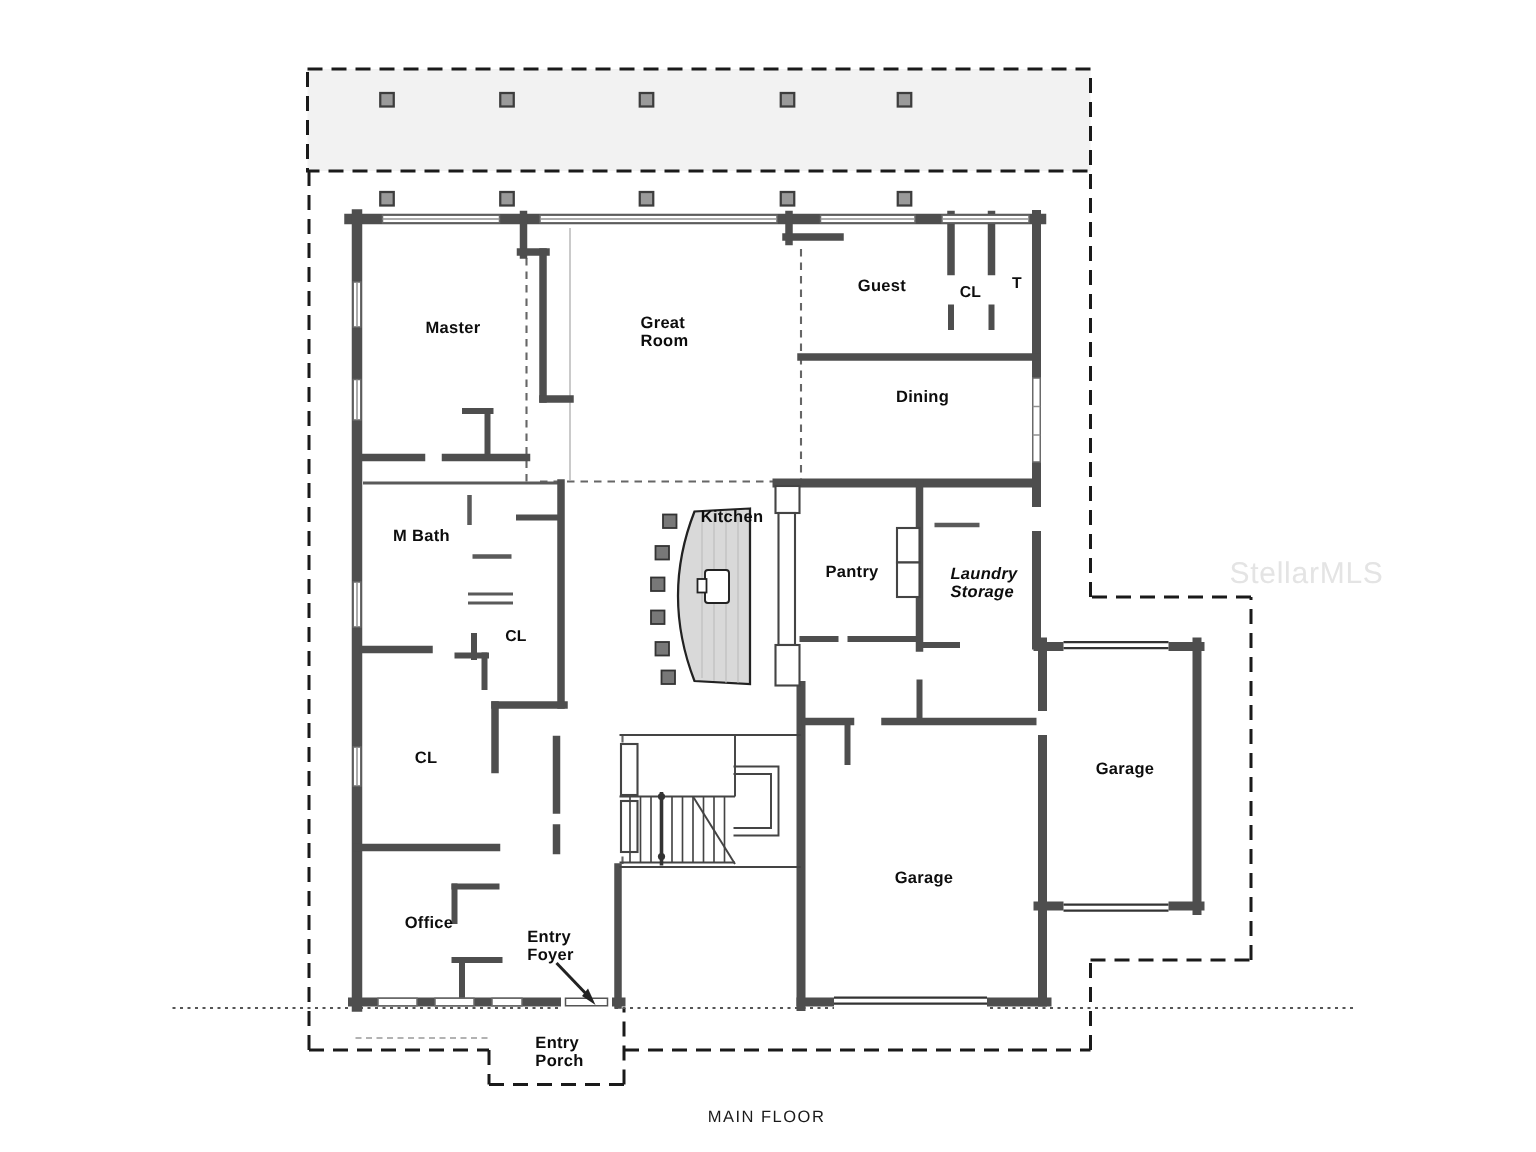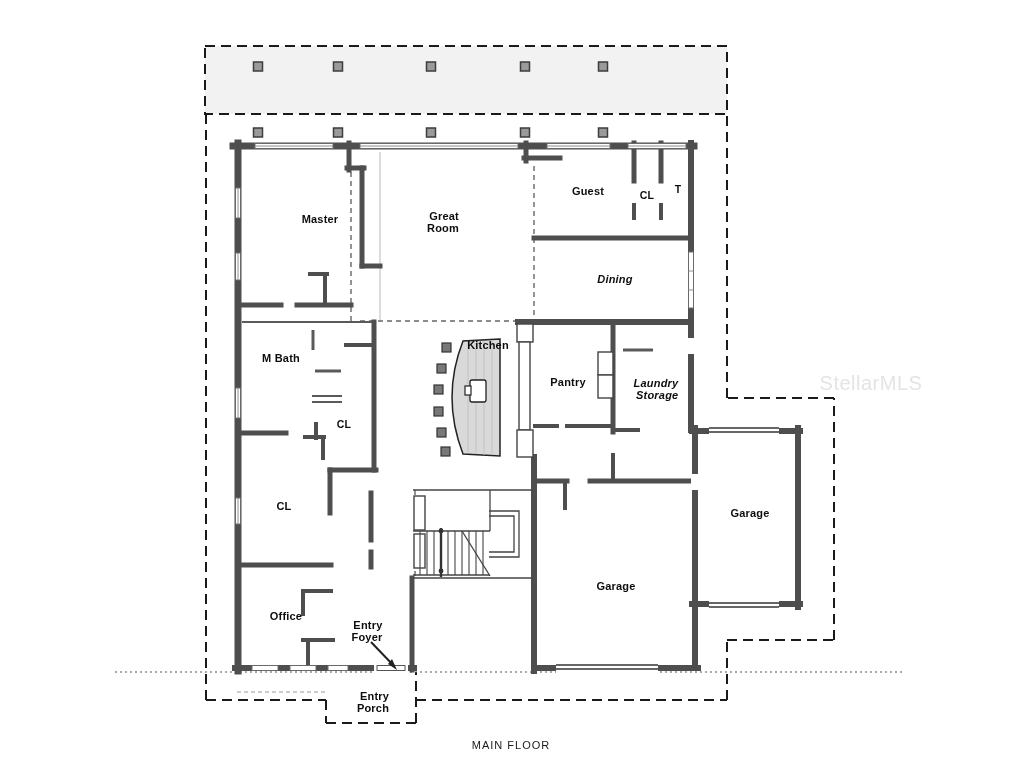--- a/index.html
+++ b/index.html
@@ -20,21 +20,21 @@
   .dot{stroke:#555;stroke-width:1.2;stroke-dasharray:2 3;}
   .idash{stroke:#666;stroke-width:1.4;stroke-dasharray:5 4;}
   .ovh{stroke:#b9b9b9;stroke-width:1;}
   .win{fill:#ffffff;stroke:#6a6a6a;stroke-width:1;}
   .winline{stroke:#909090;stroke-width:1;}
   .fixt{fill:#ffffff;stroke:#444;stroke-width:1.4;}
   .gdoor{stroke:#333;stroke-width:1.5;}
   .mask{fill:#ffffff;}
   
   .label{position:absolute;transform:translate(-50%,-50%);font-weight:bold;font-size:11px;
-         color:#0d0d0d;white-space:pre-line;text-align:right;line-height:1.1;letter-spacing:.2px;}
+         color:#0d0d0d;white-space:pre-line;text-align:left;line-height:1.1;letter-spacing:.2px;}
   .label.small{font-size:10.5px;}
   .title{position:absolute;transform:translate(-50%,-50%);font-size:11px;font-weight:500;
          letter-spacing:1px;color:#1a1a1a;}
   .watermark{position:absolute;transform:translate(-50%,-50%);font-size:20px;font-weight:400;
          letter-spacing:.5px;color:var(--watermark-color,#e4e4e4);margin-left:15px;}
 </style>
 </head>
 <body>
 
 <div class="screen">
@@ -249,27 +249,27 @@
     <path d="M489,516 H514 V552 H489" class="thin"></path>
     <line x1="462" y1="531" x2="490" y2="576" class="thin"></line>
   </g>
 
   <g>
     <line x1="371" y1="642" x2="394" y2="666" stroke="#222" stroke-width="2"></line>
     <polygon points="397,670 388,664 392,659" fill="#222"></polygon>
   </g>
 </svg>
 
-  <div class="label" style="left:302px;top:219px;margin-left:18px;">Master</div>
+  <div class="label" style="left:302px;top:219px;">Master</div>
   <div class="label" style="left:443px;top:222px;">Great
 Room</div>
   <div class="label" style="left:588px;top:191px;">Guest</div>
   <div class="label small" style="left:647px;top:196px;">CL</div>
   <div class="label small" style="left:678px;top:190px;">T</div>
-  <div class="label" style="left:615px;top:279px;font-style:italic;">Dining</div>
+  <div class="label" style="left:615px;top:265px;">Dining</div>
   <div class="label" style="left:281px;top:358px;">M Bath</div>
   <div class="label" style="left:488px;top:345px;">Kitchen</div>
   <div class="label" style="left:568px;top:382px;">Pantry</div>
   <div class="label" style="left:656px;top:389px;font-style:italic;">Laundry
 Storage</div>
   <div class="label small" style="left:344px;top:425px;">CL</div>
   <div class="label" style="left:284px;top:506px;">CL</div>
   <div class="label" style="left:286px;top:616px;">Office</div>
   <div class="label" style="left:367px;top:631px;">Entry
 Foyer</div>

